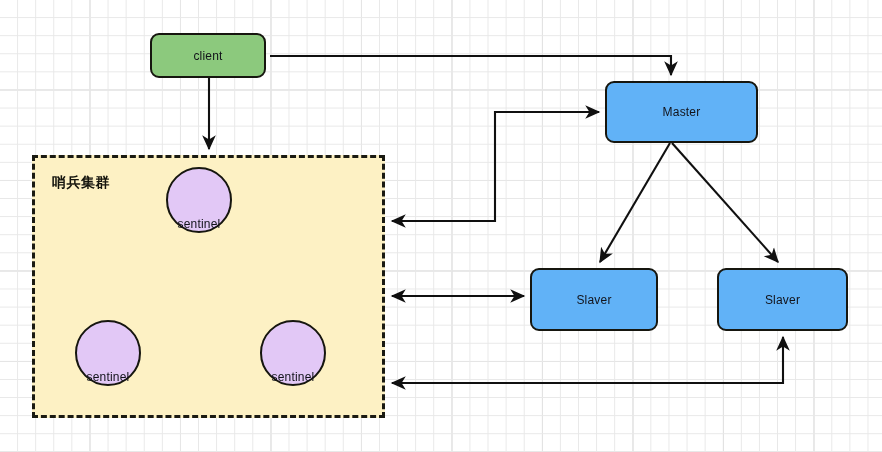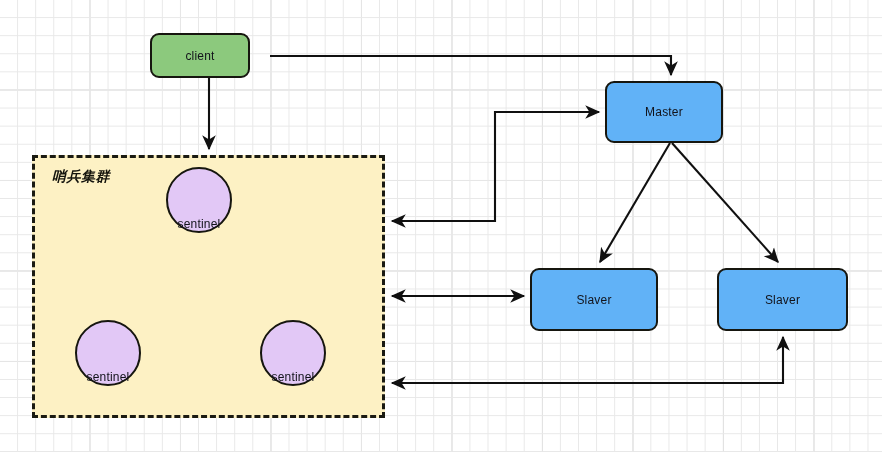--- a/index.html
+++ b/index.html
@@ -109,27 +109,27 @@
       <path d="M 177 226 L 130 327" marker-start="url(#arrow-start)" marker-end="url(#arrow-end)"></path>
 
       <path d="M 221 226 L 271 327" marker-start="url(#arrow-start)" marker-end="url(#arrow-end)"></path>
 
       <path d="M 145 353 L 256 353" marker-start="url(#arrow-start)" marker-end="url(#arrow-end)"></path>
     </g>
   </svg>
 
   <div class="cluster-box" style="left:32px; top:155px; width:353px; height:263px;"></div>
 
-  <div class="cluster-title" style="left:52px; top:168px;font-style:italic;">哨兵集群</div>
+  <div class="cluster-title" style="left:52px; top:174px;">哨兵集群</div>
 
-  <div class="node rect-node client-node" style="left:150px; top:33px; width:100px; height:45px;">
+  <div class="node rect-node client-node" style="left:150px; top:33px; width:116px; height:45px;">
     <span>client</span>
   </div>
 
-  <div class="node rect-node db-node" style="left:605px; top:81px; width:118px; height:62px;">
+  <div class="node rect-node db-node" style="left:605px; top:81px; width:153px; height:62px;">
     <span>Master</span>
   </div>
 
   <div class="node rect-node db-node" style="left:530px; top:268px; width:128px; height:63px;">
     <span>Slaver</span>
   </div>
 
   <div class="node rect-node db-node" style="left:717px; top:268px; width:131px; height:63px;">
     <span>Slaver</span>
   </div>

